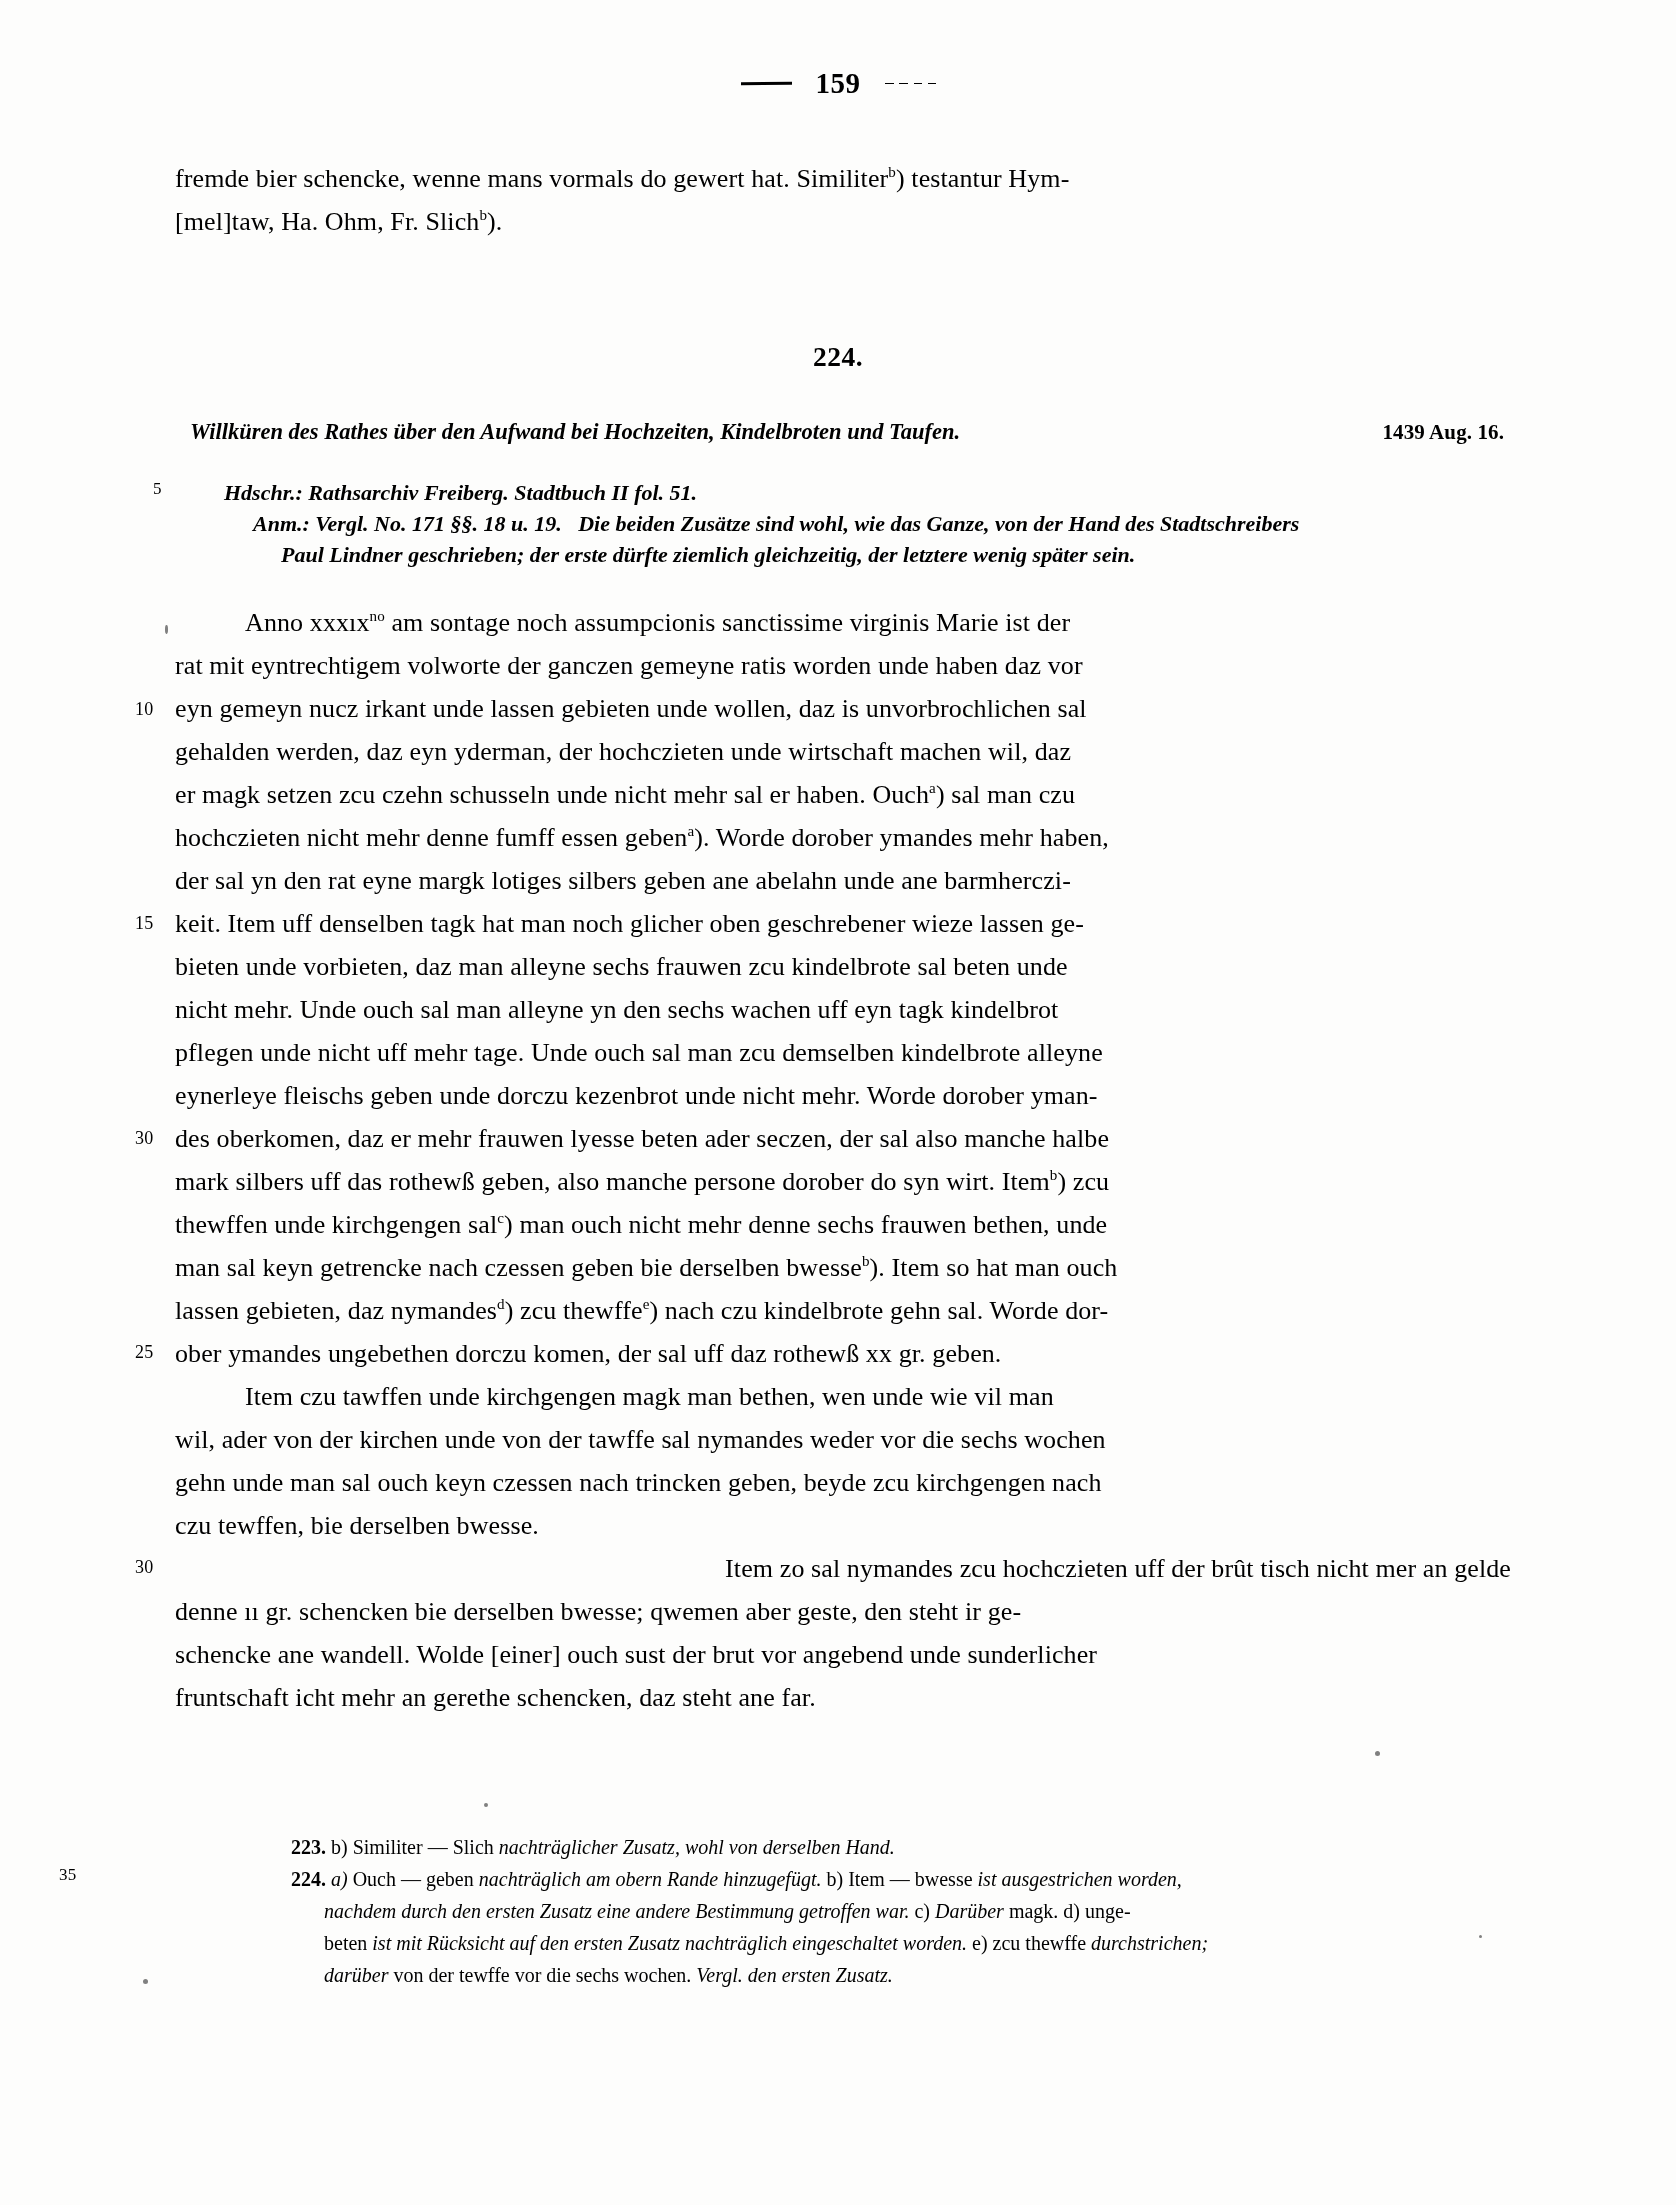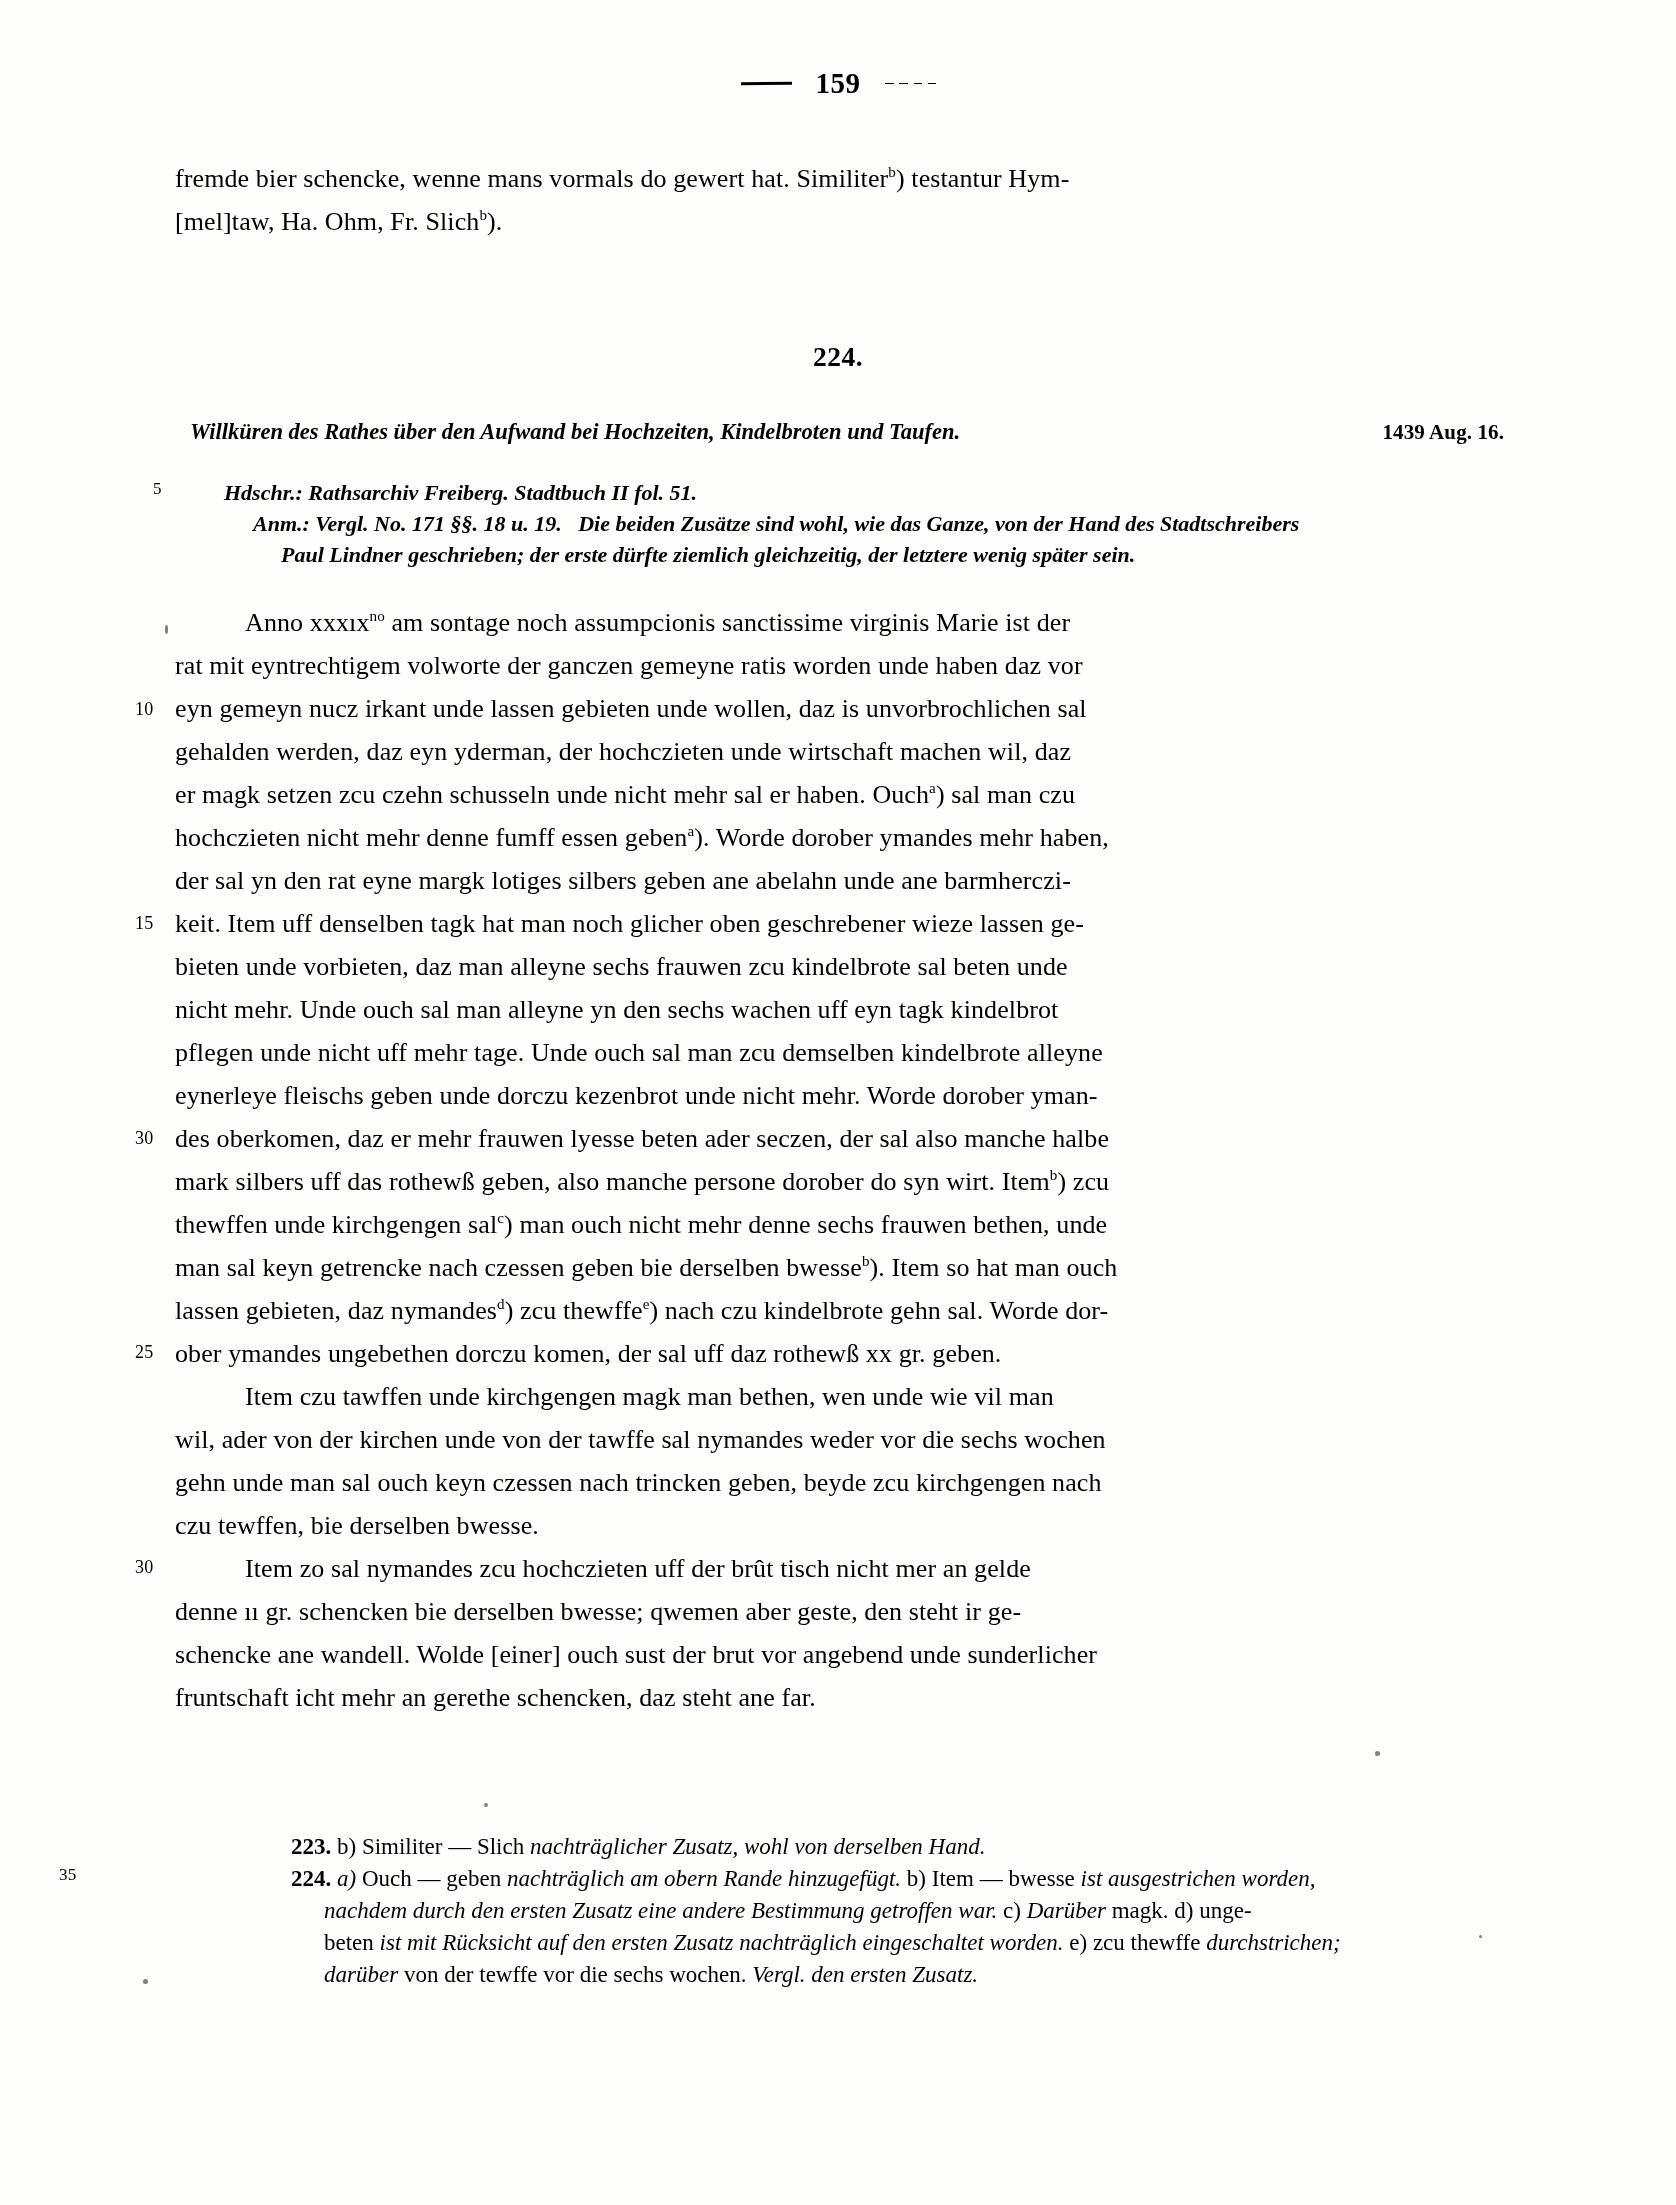--- a/index.html
+++ b/index.html
@@ -151,21 +151,21 @@
   }
 
   
   .footnotes {
     position: absolute;
     top: 1831px;
     left: 291px;
     width: 1221px;
   }
   .fn-line {
-    font-size: 23px;
+    font-size: 20px;
     line-height: 32px;
     white-space: nowrap;
   }
   .fn-num {
     font-weight: bold;
     font-style: normal;
   }
   .fn-roman { font-style: normal; }
   .fn-ital { font-style: italic; }
   .fn-line.hang { padding-left: 33px; }
@@ -242,21 +242,21 @@
       <div class="body-line"><span>thewffen unde kirchgengen sal</span><sup>c</sup><span>) man ouch nicht mehr denne sechs frauwen bethen, unde</span></div>
       <div class="body-line"><span>man sal keyn getrencke nach czessen geben bie derselben bwesse</span><sup>b</sup><span>).  Item so hat man ouch</span></div>
       <div class="body-line"><span>lassen gebieten, daz nymandes</span><sup>d</sup><span>) zcu thewffe<sup>e</sup>) nach czu kindelbrote gehn sal.  Worde dor-</span></div>
       <span class="lineno" style="position: absolute; left: -40px; margin-top: 0px; top: 730px;">25</span>
       <div class="body-line" style="position: relative;"><span>ober ymandes ungebethen dorczu komen, der sal uff daz rothewß xx gr. geben.</span></div>
       <div class="body-line indent-first"><span>Item czu tawffen unde kirchgengen magk man bethen, wen unde wie vil man</span></div>
       <div class="body-line"><span>wil, ader von der kirchen unde von der tawffe sal nymandes weder vor die sechs wochen</span></div>
       <div class="body-line"><span>gehn unde man sal ouch keyn czessen nach trincken geben, beyde zcu kirchgengen nach</span></div>
       <div class="body-line"><span>czu tewffen, bie derselben bwesse.</span></div>
       <span class="lineno" style="position: absolute; left: -40px; margin-top: 0px; top: 945px;">30</span>
-      <div class="body-line indent-first" style="position: relative;"><span>Item zo sal nymandes zcu hochczieten uff der brût tisch nicht mer an gelde</span></div>
+      <div class="body-line indent-first" style="position: relative; text-align: right;"><span>Item zo sal nymandes zcu hochczieten uff der brût tisch nicht mer an gelde</span></div>
       <div class="body-line"><span>denne ıı gr. schencken bie derselben bwesse; qwemen aber geste, den steht ir ge-</span></div>
       <div class="body-line"><span>schencke ane wandell.  Wolde [einer] ouch sust der brut vor angebend unde sunderlicher</span></div>
       <div class="body-line"><span>fruntschaft icht mehr an gerethe schencken, daz steht ane far.</span></div>
     </div>
 
   <div class="footnotes" id="fn-root">
     <span class="lineno-small" style="top:34px; left:-232px;">35</span>
   <div class="fn-line"><span class="fn-num">223.</span><span class="fn-roman"> b) Similiter — Slich </span><span class="fn-ital">nachträglicher Zusatz, wohl von derselben Hand.</span></div>
       <div class="fn-line"><span class="fn-num">224.</span><span class="fn-ital"> a) </span><span class="fn-roman">Ouch — geben </span><span class="fn-ital">nachträglich am obern Rande hinzugefügt.</span><span class="fn-roman">  b) Item — bwesse </span><span class="fn-ital">ist ausgestrichen worden,</span></div>
       <div class="fn-line hang"><span class="fn-ital">nachdem durch den ersten Zusatz eine andere Bestimmung getroffen war.</span><span class="fn-roman">  c) </span><span class="fn-ital">Darüber </span><span class="fn-roman">magk.</span><span class="fn-roman">  d) </span><span class="fn-roman">unge-</span></div>

